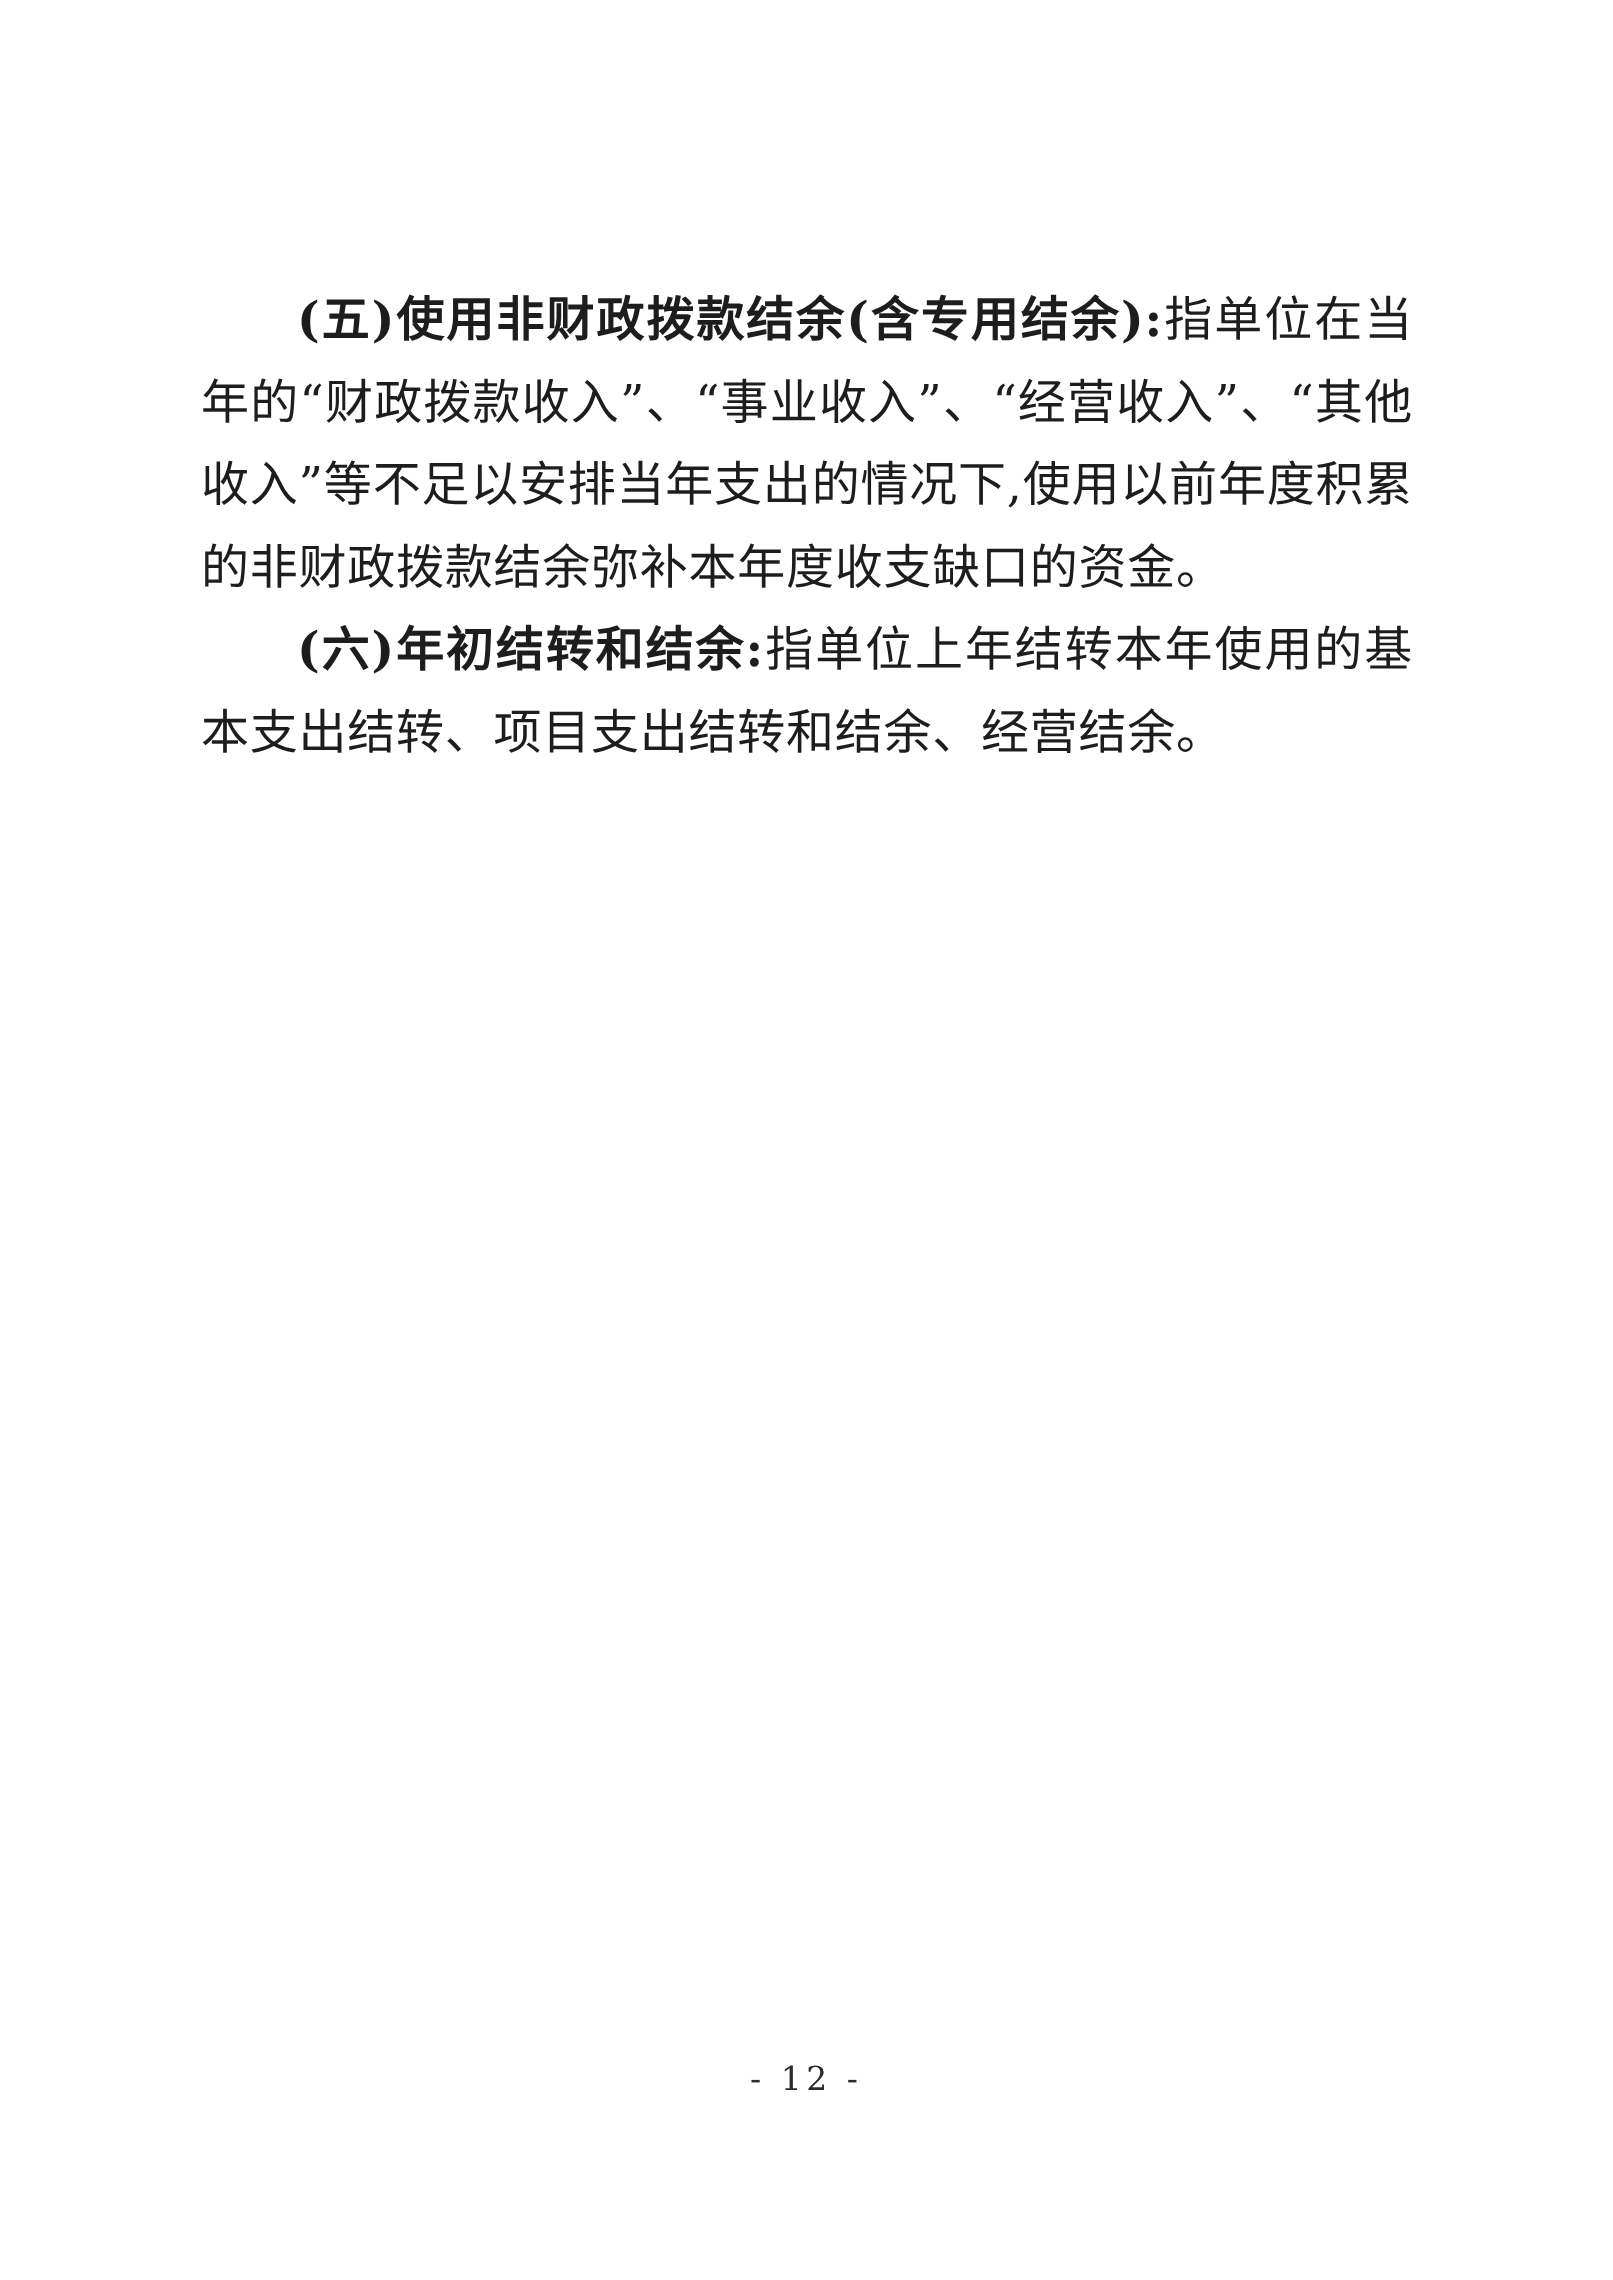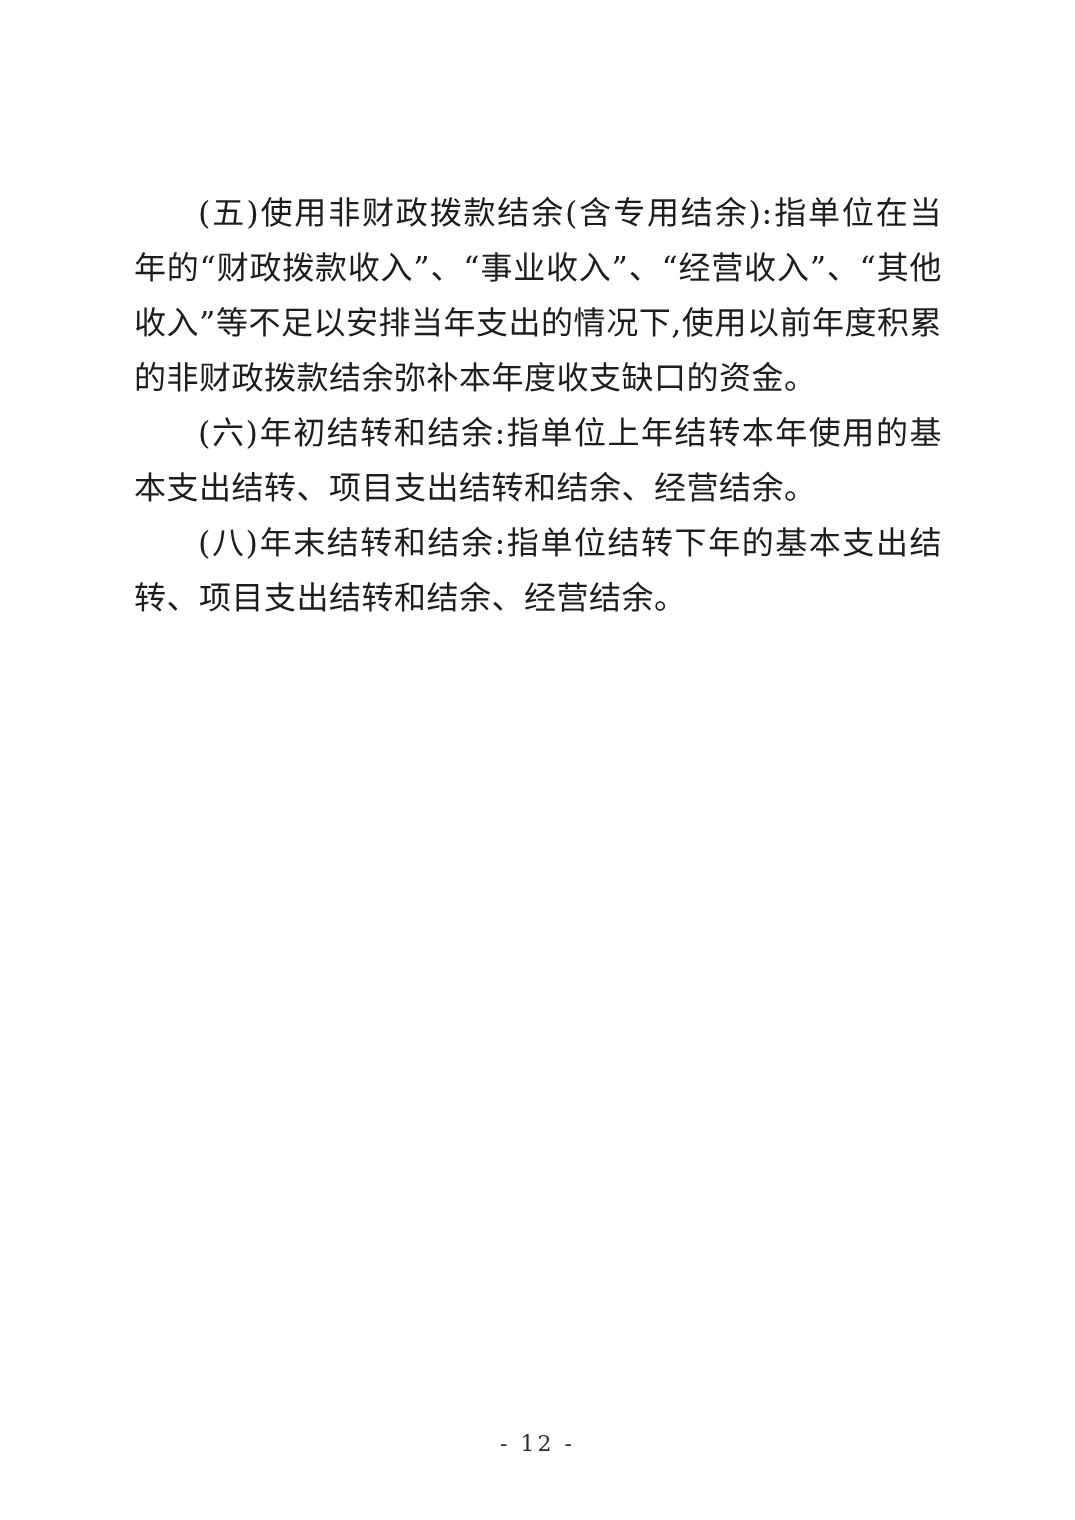--- a/index.html
+++ b/index.html
@@ -28,47 +28,44 @@
     font-size: 32px;
     line-height: 55px;
     text-indent: 2em;
     text-align: justify;
     text-justify: inter-character;
     text-align-last: left;
     letter-spacing: 0.5px;
     color: #1d1d1d;
   }
   .content p .head {
-    font-weight: 400;
+    font-weight: 700;
   }
   .footer {
     position: absolute;
     left: 0;
-    top: 1431px;
+    top: 1374px;
     width: 100%;
     text-align: center;
     font-size: 22px;
     letter-spacing: 3px;
     color: #2b2b2b;
   }
 </style>
 </head>
 <body>
 
 <div class="page">
 
   <div class="content">
     <p>
       <span class="head">(五)使用非财政拨款结余(含专用结余):</span><span>指单位在当年的“财政拨款收入”、“事业收入”、“经营收入”、“其他收入”等不足以安排当年支出的情况下,使用以前年度积累的非财政拨款结余弥补本年度收支缺口的资金。</span>
     </p>
     <p>
       <span class="head">(六)年初结转和结余:</span><span>指单位上年结转本年使用的基本支出结转、项目支出结转和结余、经营结余。</span>
     </p>
-    <p>
-      <span class="head">(八)年末结转和结余:</span><span>指单位结转下年的基本支出结转、项目支出结转和结余、经营结余。</span>
-    </p>
   </div>
 
   <div class="footer">
     <span>- 12 -</span>
   </div>
 
 </div>
 
 </body></html>

